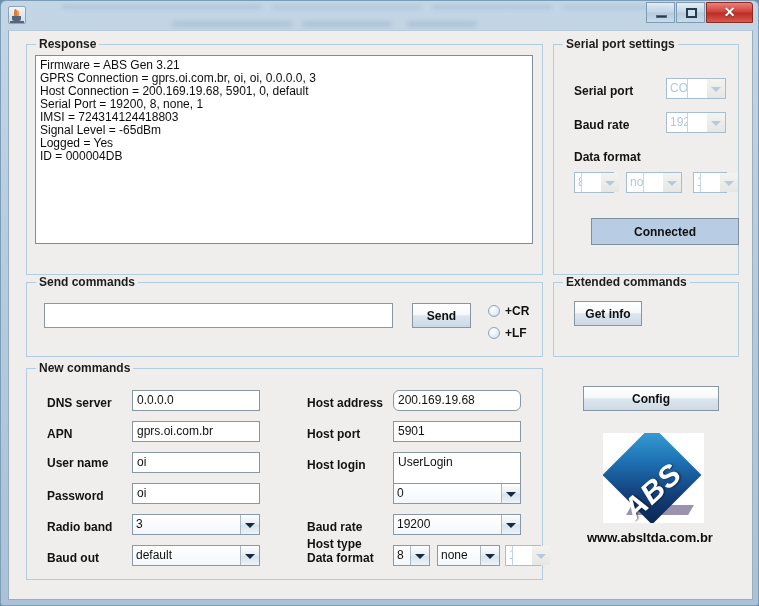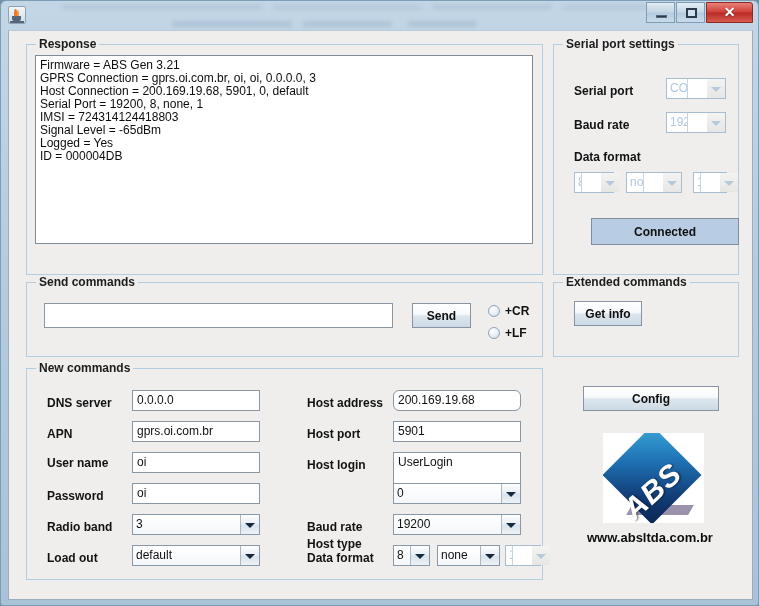--- a/index.html
+++ b/index.html
@@ -426,21 +426,21 @@
 
       <div class="lbl" style="left:20px; top:120px;">Password</div>
       <div class="textfield" style="left:105px; top:114px; width:128px; height:21px;">oi</div>
 
       <div class="lbl" style="left:20px; top:151px;">Radio band</div>
       <div class="combo" style="left:105px; top:145px; width:128px;">
         <div class="cval">3</div>
         <div class="carrow"></div>
       </div>
 
-      <div class="lbl" style="left:20px; top:182px;">Load out</div>
+      <div class="lbl" style="left:20px; top:182px;">Baud out</div>
       <div class="combo" style="left:105px; top:176px; width:128px;">
         <div class="cval">default</div>
         <div class="carrow"></div>
       </div>
 
       <div class="lbl" style="left:280px; top:27px;">Host address</div>
       <div class="textfield" style="left:366px; top:21px; width:128px; height:21px;border-radius:6px;">200.169.19.68</div>
 
       <div class="lbl" style="left:280px; top:58px;">Host port</div>
       <div class="textfield" style="left:366px; top:52px; width:128px; height:21px;">5901</div>

